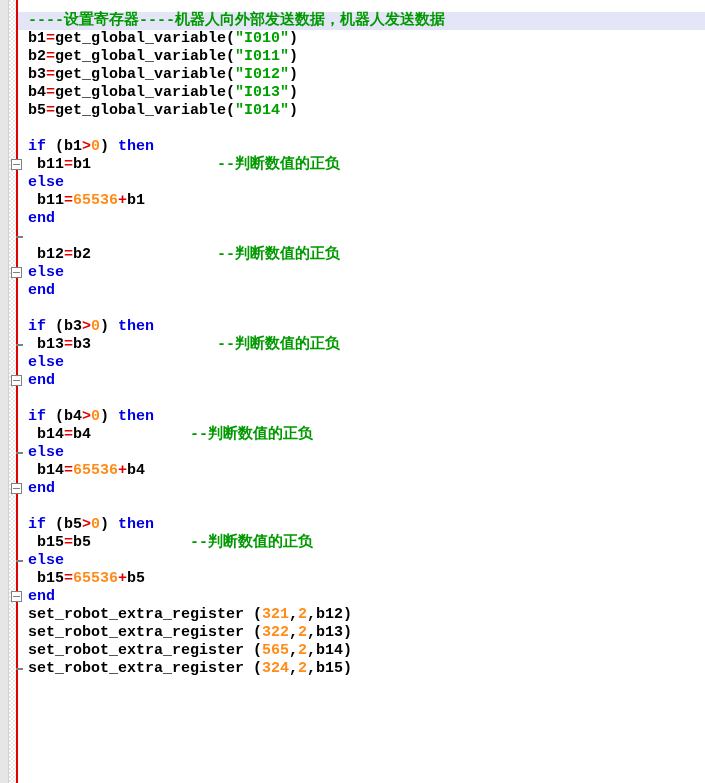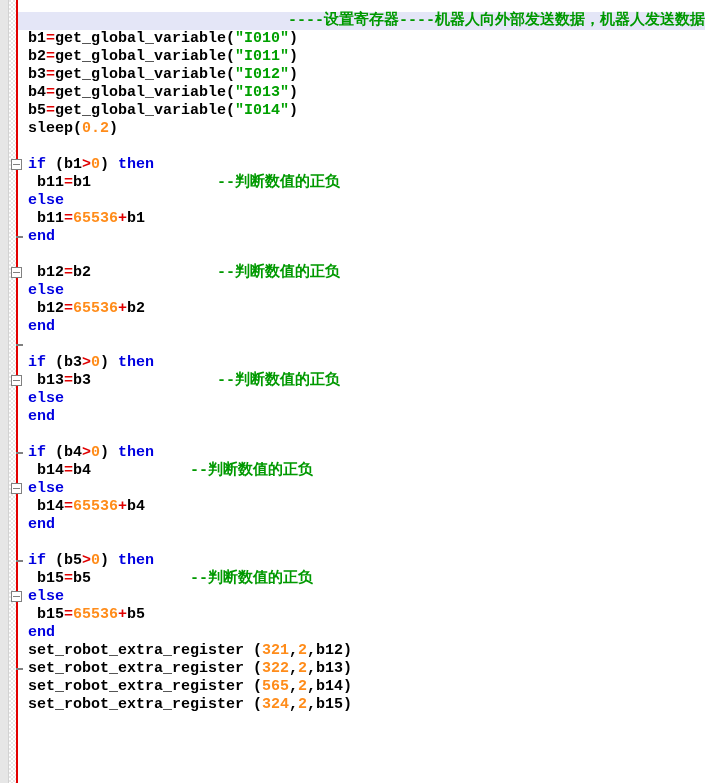--- a/index.html
+++ b/index.html
@@ -28,21 +28,21 @@
     position:absolute;left:16px;top:0;bottom:0;width:2px;
     background:var(--margin-line,#e30000);
   }
   #code-area{
     position:absolute;left:18px;top:12px;right:0;bottom:0;
   }
   .line{
     height:18px;line-height:18px;white-space:pre;
     padding-left:10px;
   }
-  .line.hl{background:var(--caret-line,#e4e6f7);text-align:right;}
+  .line.hl{background:var(--caret-line,#e4e6f7);}
   .tk-p{color:#000000;}
   .tk-k{color:var(--kw,#0000e0);}
   .tk-o{color:var(--op,#e00000);}
   .tk-n{color:var(--num,#ff8c1a);}
   .tk-s{color:var(--str,#00a000);}
   .tk-c{color:var(--com,#009900);}
   .fold-box{
     position:absolute;left:11px;width:9px;height:9px;
     border:1px solid var(--fold,#808080);background:#ffffff;
     box-sizing:content-box;
@@ -63,31 +63,29 @@
   <div id="bookmark-margin"></div>
   <div id="fold-margin"></div>
   <div id="margin-line"></div>
   <div id="code-area">
       <div class="line hl"><span class="tk-c">----设置寄存器----机器人向外部发送数据，机器人发送数据</span></div>
       <div class="line"><span class="tk-p">b1</span><span class="tk-o">=</span><span class="tk-p">get_global_variable(</span><span class="tk-s">"I010"</span><span class="tk-p">)</span></div>
       <div class="line"><span class="tk-p">b2</span><span class="tk-o">=</span><span class="tk-p">get_global_variable(</span><span class="tk-s">"I011"</span><span class="tk-p">)</span></div>
       <div class="line"><span class="tk-p">b3</span><span class="tk-o">=</span><span class="tk-p">get_global_variable(</span><span class="tk-s">"I012"</span><span class="tk-p">)</span></div>
       <div class="line"><span class="tk-p">b4</span><span class="tk-o">=</span><span class="tk-p">get_global_variable(</span><span class="tk-s">"I013"</span><span class="tk-p">)</span></div>
       <div class="line"><span class="tk-p">b5</span><span class="tk-o">=</span><span class="tk-p">get_global_variable(</span><span class="tk-s">"I014"</span><span class="tk-p">)</span></div>
-      <div class="line"><span class="tk-p">sleep(</span><span class="tk-n">0.2</span><span class="tk-p">)</span></div>
       <div class="line"></div>
       <div class="line"><span class="tk-k">if</span><span class="tk-p"> (b1</span><span class="tk-o">&gt;</span><span class="tk-n">0</span><span class="tk-p">) </span><span class="tk-k">then</span></div>
       <div class="line"><span class="tk-p"> b11</span><span class="tk-o">=</span><span class="tk-p">b1              </span><span class="tk-c">--判断数值的正负</span></div>
       <div class="line"><span class="tk-k">else</span></div>
       <div class="line"><span class="tk-p"> b11</span><span class="tk-o">=</span><span class="tk-n">65536</span><span class="tk-o">+</span><span class="tk-p">b1</span></div>
       <div class="line"><span class="tk-k">end</span></div>
       <div class="line"></div>
       <div class="line"><span class="tk-p"> b12</span><span class="tk-o">=</span><span class="tk-p">b2              </span><span class="tk-c">--判断数值的正负</span></div>
       <div class="line"><span class="tk-k">else</span></div>
-      <div class="line"><span class="tk-p"> b12</span><span class="tk-o">=</span><span class="tk-n">65536</span><span class="tk-o">+</span><span class="tk-p">b2</span></div>
       <div class="line"><span class="tk-k">end</span></div>
       <div class="line"></div>
       <div class="line"><span class="tk-k">if</span><span class="tk-p"> (b3</span><span class="tk-o">&gt;</span><span class="tk-n">0</span><span class="tk-p">) </span><span class="tk-k">then</span></div>
       <div class="line"><span class="tk-p"> b13</span><span class="tk-o">=</span><span class="tk-p">b3              </span><span class="tk-c">--判断数值的正负</span></div>
       <div class="line"><span class="tk-k">else</span></div>
       <div class="line"><span class="tk-k">end</span></div>
       <div class="line"></div>
       <div class="line"><span class="tk-k">if</span><span class="tk-p"> (b4</span><span class="tk-o">&gt;</span><span class="tk-n">0</span><span class="tk-p">) </span><span class="tk-k">then</span></div>
       <div class="line"><span class="tk-p"> b14</span><span class="tk-o">=</span><span class="tk-p">b4           </span><span class="tk-c">--判断数值的正负</span></div>
       <div class="line"><span class="tk-k">else</span></div>

